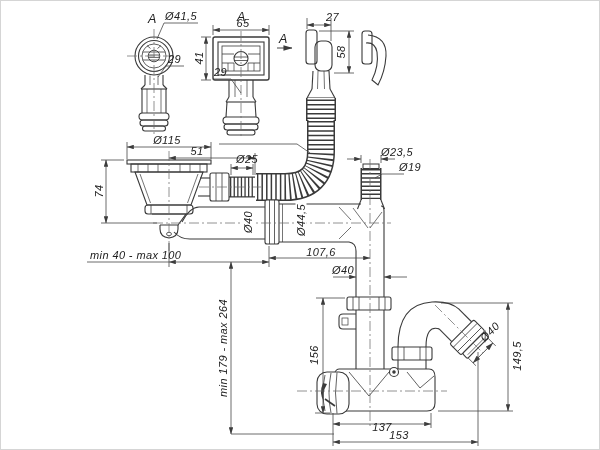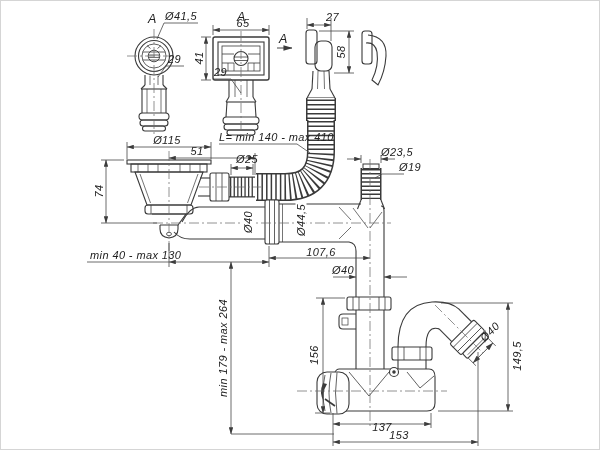--- a/index.html
+++ b/index.html
@@ -319,31 +319,30 @@
   <span class="lb vletter" style="left:147px;top:12px">A</span>
   <span class="lb" style="left:164px;top:10px">Ø41,5</span>
   <span class="lb" style="left:167px;top:53px">29</span>
   <span class="lb vletter" style="left:236px;top:10px">A</span>
   <span class="lb ctr" style="left:242px;top:17px">65</span>
   <span class="lb rot" style="left:198px;top:57px">41</span>
   <span class="lb" style="left:213px;top:66px">29</span>
   <span class="lb vletter" style="left:278px;top:32px">A</span>
   <span class="lb" style="left:325px;top:11px">27</span>
   <span class="lb rot" style="left:340px;top:51px">58</span>
-  <span class="lb" style="left:218px;top:131px">L= min 140 - max 410</span>
   <span class="lb ctr" style="left:166px;top:134px">Ø115</span>
   <span class="lb ctr" style="left:196px;top:145px">51</span>
   <span class="lb" style="left:235px;top:153px">Ø25</span>
   <span class="lb rot" style="left:98px;top:190px">74</span>
   <span class="lb" style="left:380px;top:146px">Ø23,5</span>
   <span class="lb" style="left:398px;top:161px">Ø19</span>
   <span class="lb rot bgw" style="left:247px;top:221px">Ø40</span>
   <span class="lb rot bgw" style="left:300px;top:219px">Ø44,5</span>
   <span class="lb ctr" style="left:320px;top:246px">107,6</span>
-  <span class="lb" style="left:89px;top:249px">min 40 - max 130</span>
+  <span class="lb" style="left:89px;top:249px">min 40 - max 100</span>
   <span class="lb rot" style="left:222px;top:347px">min 179 - max 264</span>
   <span class="lb" style="left:331px;top:264px">Ø40</span>
   <span class="lb rot" style="left:313px;top:354px">156</span>
   <span class="lb rot45" style="left:489px;top:331px">Ø40</span>
   <span class="lb rot" style="left:516px;top:355px">149,5</span>
   <span class="lb ctr" style="left:381px;top:421px">137</span>
   <span class="lb ctr" style="left:398px;top:429px">153</span>
 </div>
 
 </body></html>

